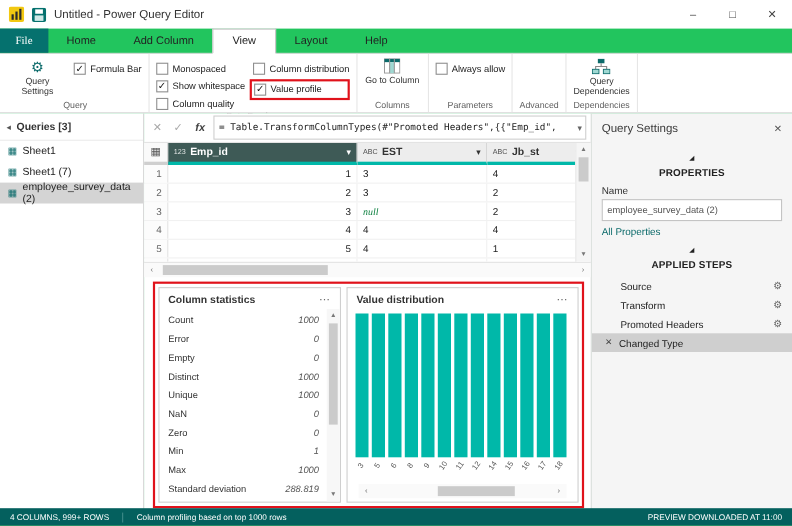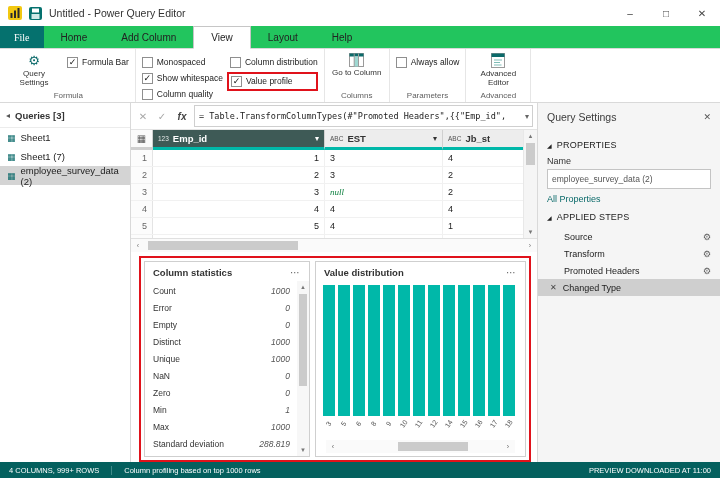--- a/index.html
+++ b/index.html
@@ -98,21 +98,21 @@
   .bar{width:12px;flex:0 0 12px;height:100%;background:#00b8a9;}
   .xlabels{height:24px;display:flex;gap:3px;overflow:hidden;flex:0 0 24px;}
   .xlabels span{width:12px;flex:0 0 12px;font-size:7px;color:#555;transform:rotate(-55deg);transform-origin:50% 20%;display:block;margin-top:4px;text-align:center;}
   .dist-hscroll{height:13px;flex:0 0 13px;display:flex;align-items:center;font-size:7px;color:#666;margin:0 3px 3px;background:#fafafa;}
   .dthumb{height:9px;width:70px;background:#cbcbcb;margin-left:58px;}
 
   
   .settings{width:182px;flex:0 0 182px;background:#f5f5f5;display:flex;flex-direction:column;font-size:9.5px;overflow:hidden;}
   .stitle{display:flex;align-items:center;padding:8px 9px 5px;color:#3b3b3b;font-size:10.5px;}
   .sclose{margin-left:auto;color:#555;font-size:9px;}
-  .ssection{display:flex;align-items:center;gap:5px;padding:4px 9px 3px;font-weight:normal;font-size:9px;color:#222;letter-spacing:.2px;}
+  .ssection{display:flex;align-items:center;gap:5px;padding:4px 9px 3px;font-weight:bold;font-size:9px;color:#222;letter-spacing:.2px;flex-direction:column;}
   .ssection.props{margin-top:8px;}
   .ssection.stepssec{}
   .tri{font-size:6px;color:#222;}
   .namelabel{padding:3px 9px 2px;color:#333;font-size:9px;}
   .nameinput{margin:1px 9px 3px;height:18px;border:1px solid #c4c4c4;font-size:8.5px;color:#555;padding:0 4px;background:#fff;font-family:inherit;width:calc(100% - 28px);}
   .allprops{color:#0b6a6a;padding:2px 9px 4px;font-size:9px;}
   .steps{display:flex;flex-direction:column;margin-top:3px;}
   .step{display:flex;align-items:center;height:17px;padding:0 9px 0 26px;color:#222;font-size:9px;}
   .stepgear{margin-left:auto;color:#5f5f5f;font-size:9px;}
   .step.selected{background:#cfcfcf;padding-left:12px;gap:6px;}
@@ -165,21 +165,21 @@
           <span class="glyphicon">⚙</span>
           <span>Query Settings</span>
         </div>
         <div class="cbcol">
           <div class="chk">
             <span class="cb">✓</span>
             <span>Formula Bar</span>
           </div>
         </div>
       </div>
-      <div class="rglabel">Formula</div>
+      <div class="rglabel">Query</div>
     </div>
 
     <div class="rgroup">
       <div class="rgcontent">
         <div class="cbcol">
           <div class="chk">
             <span class="cb"></span>
             <span>Monospaced</span>
           </div>
           <div class="chk">
@@ -229,35 +229,37 @@
           <div class="chk">
             <span class="cb"></span>
             <span>Always allow</span>
           </div>
         </div>
       </div>
       <div class="rglabel">Parameters</div>
     </div>
 
     <div class="rgroup">
+      <div class="rglabel">Advanced</div>
+    </div>
+
+    <div class="rgroup">
       <div class="rgcontent">
         <div class="bigbtn">
-          <svg width="14" height="15" viewBox="0 0 14 15">
-              <rect x="0.5" y="0.5" width="13" height="14" fill="#fff" stroke="#9a9a9a"></rect>
-              <rect x="0.5" y="0.5" width="13" height="3.5" fill="#0b6a6a"></rect>
-              <line x1="3" y1="7" x2="11" y2="7" stroke="#7fbdb7"></line>
-              <line x1="3" y1="9.5" x2="9" y2="9.5" stroke="#7fbdb7"></line>
-              <line x1="3" y1="12" x2="10.5" y2="12" stroke="#7fbdb7"></line>
+          <svg width="17" height="15" viewBox="0 0 17 15">
+              <rect x="5.5" y="0.5" width="6" height="4" fill="#0b6a6a"></rect>
+              <path d="M8.5 4.5 v3 M8.5 7.5 H3.5 v2.5 M8.5 7.5 h5 v2.5" stroke="#888" fill="none"></path>
+              <rect x="0.5" y="10" width="6" height="4" fill="#9fd8d2" stroke="#0b6a6a" stroke-width="0.8"></rect>
+              <rect x="10.5" y="10" width="6" height="4" fill="#9fd8d2" stroke="#0b6a6a" stroke-width="0.8"></rect>
             </svg>
-          <span>Advanced Editor</span>
-        </div>
-      </div>
-      <div class="rglabel">Advanced</div>
-    </div>
-
+          <span>Query Dependencies</span>
+        </div>
+      </div>
+      <div class="rglabel">Dependencies</div>
+    </div>
 
   </div>
 
   <div class="main">
 
     <div class="queries">
       <div class="qheader">
         <span class="qcollapse">◂</span>
         <span>Queries [3]</span>
       </div>

